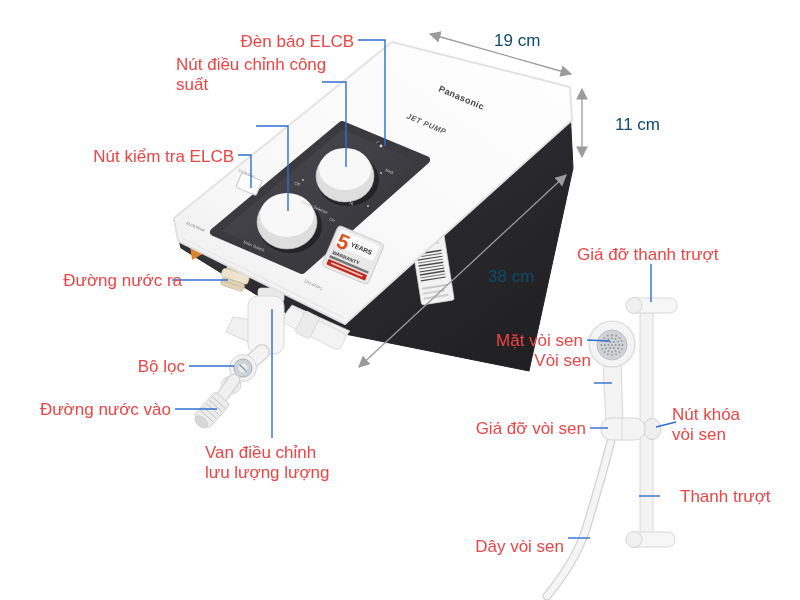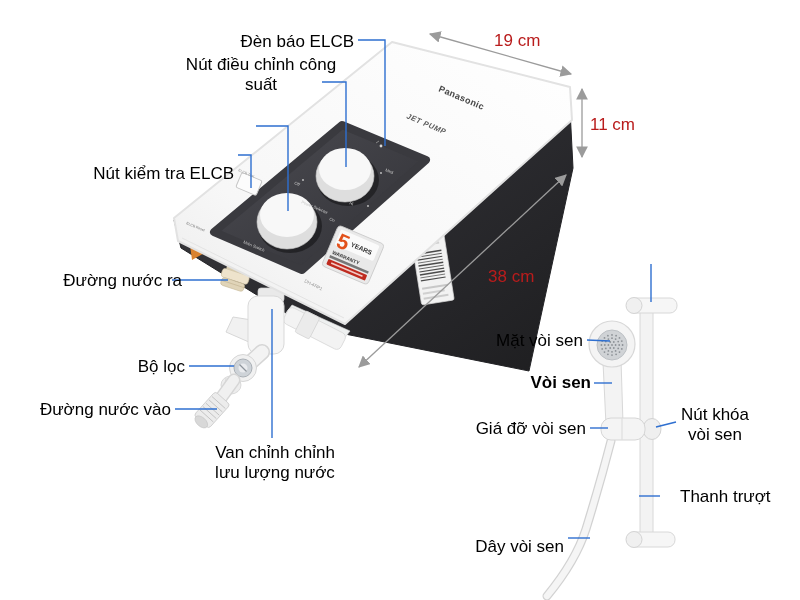--- a/index.html
+++ b/index.html
@@ -1,22 +1,22 @@
 <!DOCTYPE html>
 <html><head>
 <meta charset="utf-8">
 <style>
   html,body{margin:0;padding:0;background:#fff;}
   #stage{position:relative;width:800px;height:600px;background:#ffffff;overflow:hidden;
          font-family:"Liberation Sans",sans-serif;}
   #art{position:absolute;left:0;top:0;}
-  .lbl{position:absolute;font-size:17px;line-height:1.18;color:#000000;
+  .lbl{position:absolute;font-size:17px;line-height:1.18;color:#ef4444;
        font-family:"Liberation Sans",sans-serif;white-space:normal;}
-  .r{text-align:right;} .c{text-align:center;} .l{text-align:left;}
-  .dim{color:#b91c1c;}
+  .r{text-align:right;} .c{} .l{text-align:left;}
+  .dim{color:#0c4a6e;}
 </style>
 </head>
 <body>
 
 <div id="stage">
 
 <svg id="art" width="800" height="600" viewBox="0 0 800 600">
   <defs>
     <linearGradient id="coverG" x1="1" y1="0" x2="0" y2="1">
       <stop offset="0" stop-color="#ffffff"></stop>
@@ -245,29 +245,30 @@
     <line x1="594" y1="383" x2="612" y2="383"></line>
     <line x1="590" y1="428" x2="608" y2="428"></line>
     <line x1="656" y1="427" x2="676" y2="422"></line>
     <line x1="639" y1="496" x2="660" y2="496"></line>
     <line x1="568" y1="538" x2="590" y2="538"></line>
   </g>
 </svg>
 
 <div class="lbl r" style="left:154px;top:32px;width:200px;">Đèn báo ELCB</div>
 <div class="lbl c" style="left:176px;top:55px;width:170px;">Nút điều chỉnh công suất</div>
-<div class="lbl r" style="left:60px;top:164px;width:174px;">Nút kiểm tra ELCB</div>
+<div class="lbl r" style="left:60px;top:147px;width:174px;">Nút kiểm tra ELCB</div>
 <div class="lbl r" style="left:32px;top:271px;width:150px;">Đường nước ra</div>
 <div class="lbl r" style="left:18px;top:400px;width:153px;">Đường nước vào</div>
 <div class="lbl r" style="left:80px;top:357px;width:105px;">Bộ lọc</div>
-<div class="lbl c" style="left:205px;top:443px;width:140px;">Van chỉnh chỉnh lưu lượng nước</div>
+<div class="lbl c" style="left:205px;top:443px;width:140px;">Van điều chỉnh lưu lượng lượng</div>
+<div class="lbl l" style="left:577px;top:245px;width:170px;">Giá đỡ thanh trượt</div>
 <div class="lbl r" style="left:450px;top:331px;width:133px;">Mặt vòi sen</div>
-<div class="lbl r" style="left:458px;top:373px;width:133px;font-weight:bold;">Vòi sen</div>
+<div class="lbl r" style="left:458px;top:351px;width:133px;">Vòi sen</div>
 <div class="lbl c" style="left:672px;top:405px;width:86px;">Nút khóa vòi sen</div>
 <div class="lbl r" style="left:434px;top:419px;width:152px;">Giá đỡ vòi sen</div>
 <div class="lbl l" style="left:680px;top:487px;width:120px;">Thanh trượt</div>
 <div class="lbl r" style="left:432px;top:529px;width:132px;margin-top:8px;">Dây vòi sen</div>
 
 <div class="lbl l dim" style="left:494px;top:31px;width:70px;">19 cm</div>
-<div class="lbl l dim" style="left:590px;top:115px;width:70px;">11 cm</div>
+<div class="lbl l dim" style="left:590px;top:115px;width:70px;text-align:right;">11 cm</div>
 <div class="lbl l dim" style="left:476px;top:267px;width:70px;margin-left:12px;">38 cm</div>
 
 </div>
 
 </body></html>

